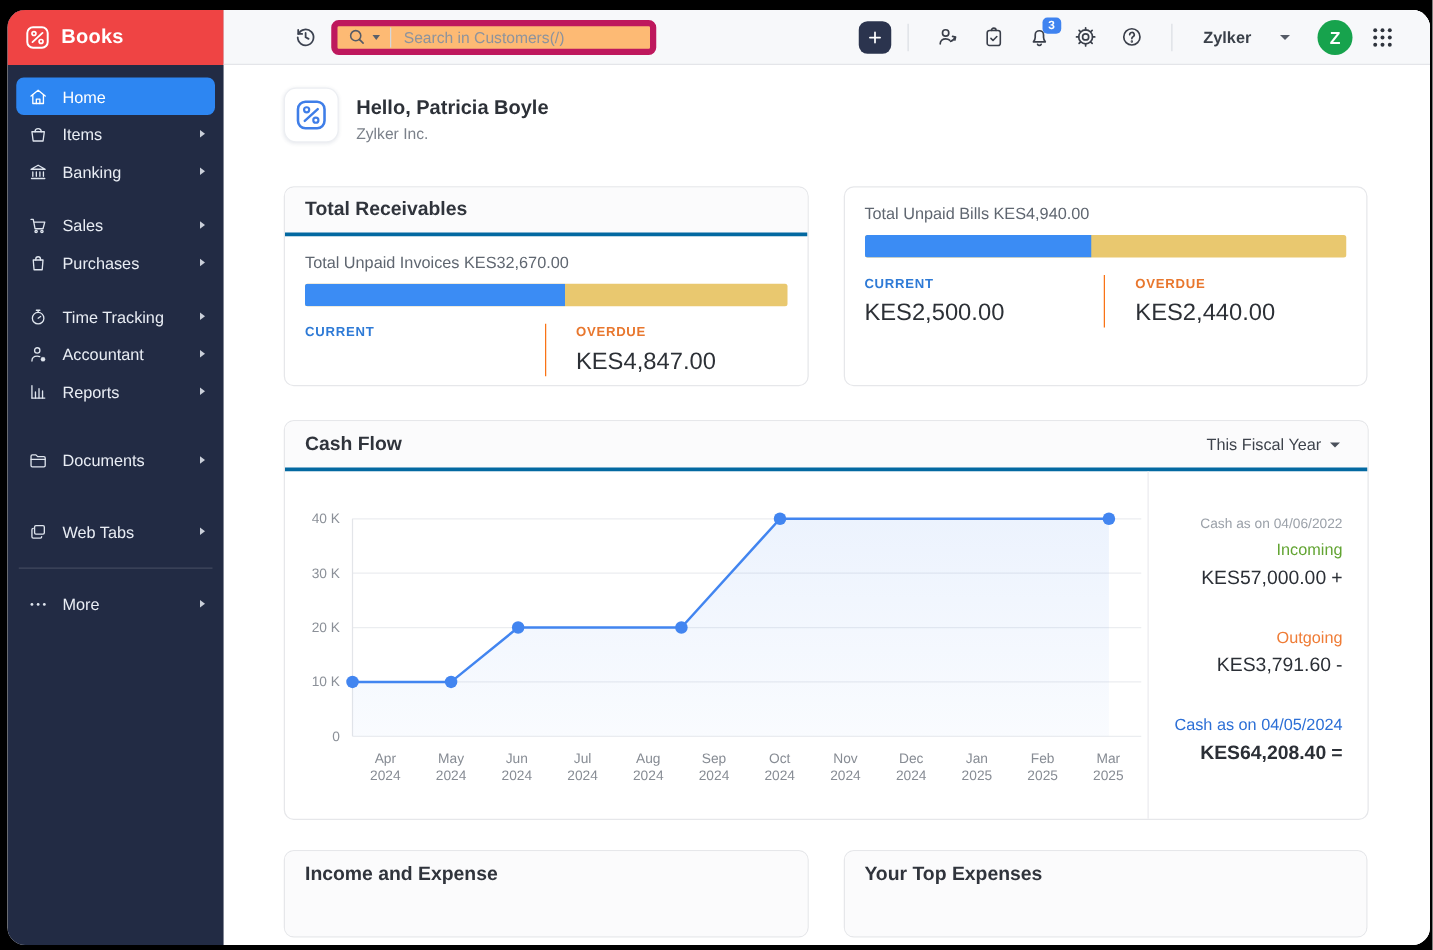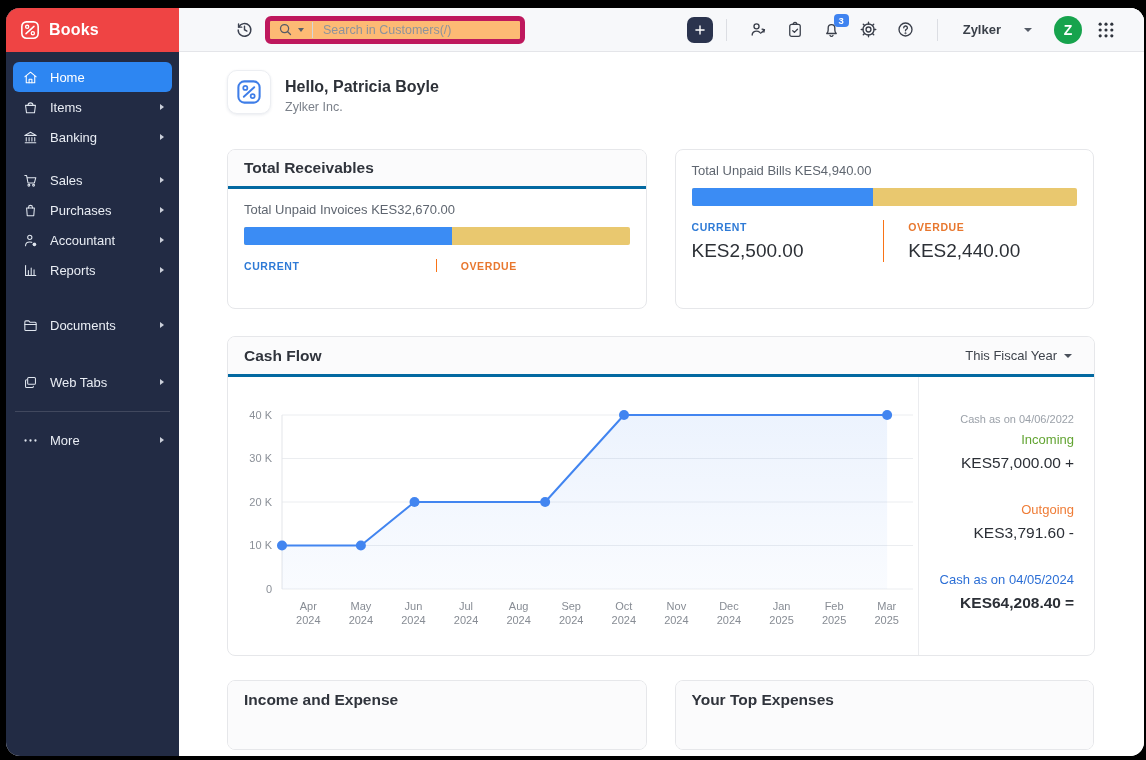--- a/index.html
+++ b/index.html
@@ -192,20 +192,30 @@
         <div class="side-item">
           <span class="icn">
             <svg viewBox="0 0 24 24" width="17" height="17" fill="none" stroke="currentColor" stroke-width="1.5" stroke-linecap="round" stroke-linejoin="round">
               <path d="M6.5 8.5 H17.5 L16.6 19.5 H7.4 Z"></path>
               <path d="M9.3 8.5 V7.5 a2.7 2.7 0 0 1 5.4 0 V8.5"></path>
             </svg>
           </span>
           <span>Purchases</span>
           <span class="chev"></span>
         </div>
+        <div class="side-item g13">
+          <span class="icn">
+            <svg viewBox="0 0 24 24" width="17" height="17" fill="none" stroke="currentColor" stroke-width="1.5" stroke-linecap="round" stroke-linejoin="round">
+              <circle cx="12" cy="13.5" r="6.5"></circle>
+              <path d="M10 4.5 H14 M12 4.5 V7 M12 13.5 L14.8 11.5"></path>
+            </svg>
+          </span>
+          <span>Time Tracking</span>
+          <span class="chev"></span>
+        </div>
         <div class="side-item">
           <span class="icn">
             <svg viewBox="0 0 24 24" width="17" height="17" fill="none" stroke="currentColor" stroke-width="1.5" stroke-linecap="round" stroke-linejoin="round">
               <circle cx="11" cy="7.5" r="3"></circle>
               <path d="M5 19.5 c0-3.5 2.7-5.5 6-5.5 1 0 2 .2 2.8.6"></path>
               <path d="M17.5 15.5 v4 M15.5 17.5 h4 M16.1 16.1 l2.8 2.8 M18.9 16.1 l-2.8 2.8"></path>
             </svg>
           </span>
           <span>Accountant</span>
           <span class="chev"></span>
@@ -368,20 +378,21 @@
             <div class="stat-sub">Total Unpaid Invoices KES32,670.00</div>
             <div class="pbar">
               <div class="pbar-fill" style="width: 54%;"></div>
             </div>
             <div class="stat-cols">
               <div class="stat-col first">
                 <div class="stat-lbl cur">CURRENT</div>
               </div>
               <div class="stat-col second">
                 <div class="stat-lbl ovr">OVERDUE</div>
+                <div class="stat-val">KES4,847.00</div>
               </div>
             </div>
           </div>
         </div>
 
         <div class="card stat-card">
           <div class="stat-body">
             <div class="stat-sub">Total Unpaid Bills KES4,940.00</div>
             <div class="pbar">
               <div class="pbar-fill" style="width: 47%;"></div>

